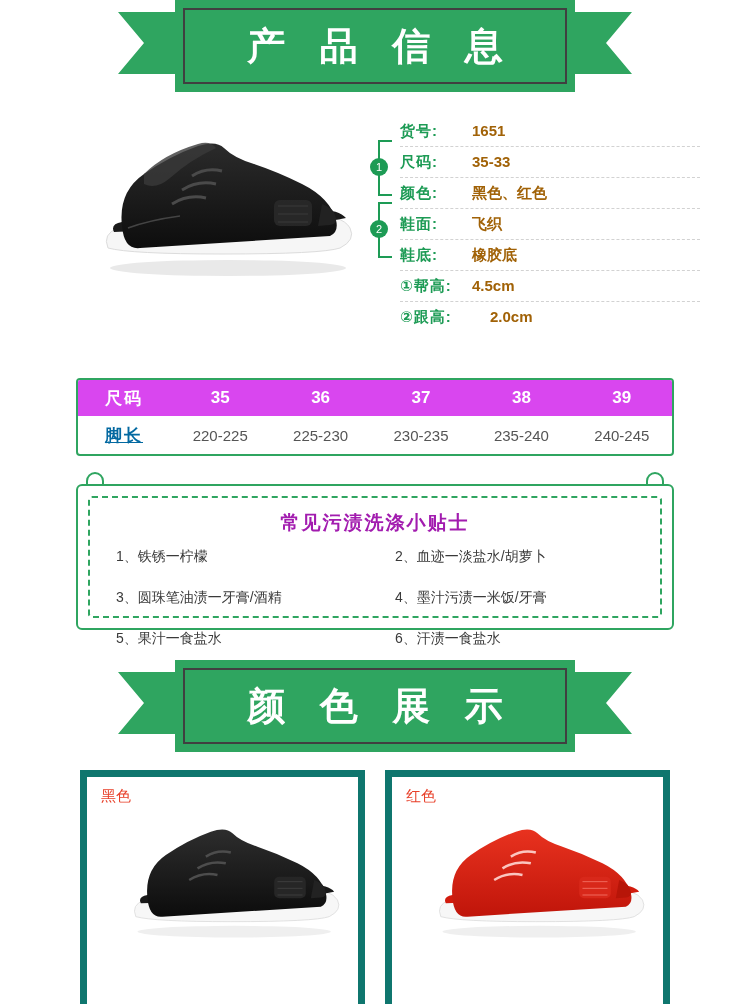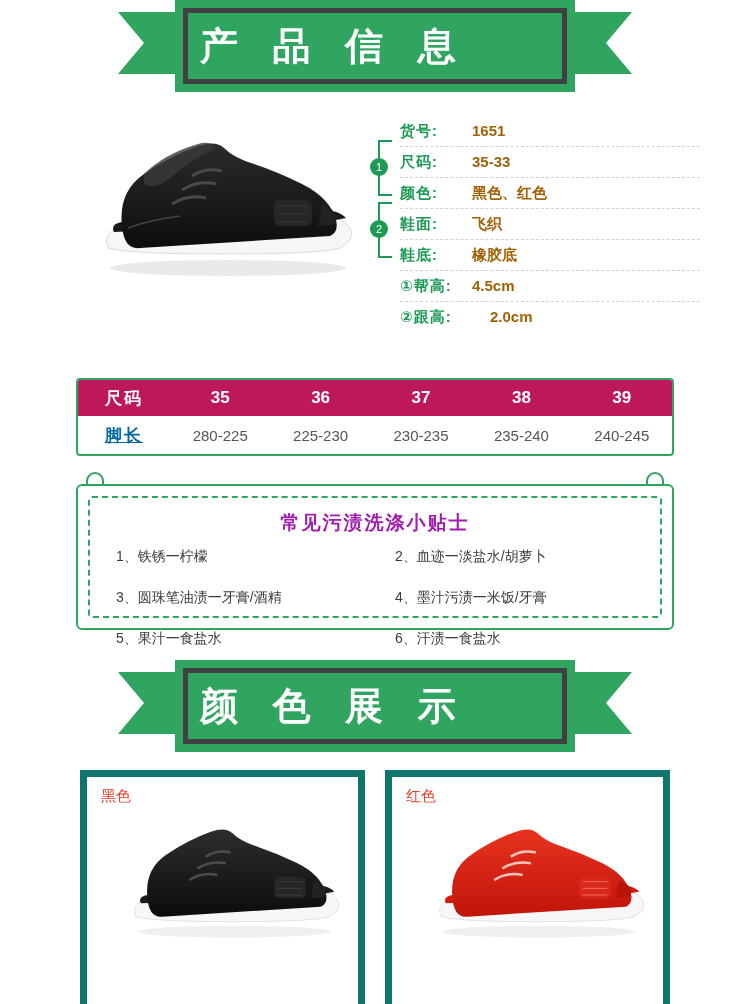--- a/index.html
+++ b/index.html
@@ -19,22 +19,22 @@
     background: #2fa560;
   }
   .banner .tail-left { left: 118px; clip-path: polygon(0 0, 100% 0, 100% 100%, 0 100%, 26px 50%); }
   .banner .tail-right { right: 118px; clip-path: polygon(0 0, 100% 0, calc(100% - 26px) 50%, 100% 100%, 0 100%); }
   .banner .plate {
     position: absolute; left: 175px; top: 0; width: 400px; height: 92px;
     background: #2fa560;
   }
   .banner .plate-inner {
     position: absolute; left: 8px; top: 8px; right: 8px; bottom: 8px;
-    border: 5px solid #404040;
-    display: flex; align-items: center; 
+    border: 2px solid #404040;
+    display: flex; align-items: center; justify-content: center;
   }
   .banner .title {
     color: #ffffff; font-size: 38px; font-weight: bold; letter-spacing: 12px;
     text-indent: 12px;
   }
 
   
   .info-block { position: relative; width: 750px; height: 270px; }
   .shoe-photo {
     position: absolute; left: 78px; top: 8px; width: 290px; height: 200px;
@@ -67,21 +67,21 @@
   }
 
   
   .size-wrap { position: relative; width: 750px; height: 100px; }
   .size-box {
     position: absolute; left: 76px; top: 8px; width: 598px; height: 78px;
     border: 2px solid #2fa560; border-radius: 4px; background: #ffffff;
     overflow: hidden;
   }
   .size-head {
-    display: flex; height: 36px; background: #be185d; color: #ffffff;
+    display: flex; height: 36px; background: #d946ef; color: #ffffff;
     align-items: center; font-size: 17px; font-weight: bold;
   }
   .size-body {
     display: flex; height: 38px; align-items: center; color: #555; font-size: 15px;
   }
   .size-cell { flex: 1; text-align: center; }
   .size-cell.lbl { flex: 0 0 92px; text-align: center; letter-spacing: 2px; }
   .size-body .size-cell.lbl { color: #0369a1; font-weight: bold; font-size: 17px; text-decoration: underline; }
 
   
@@ -225,21 +225,21 @@
       <div class="size-head">
         <div class="size-cell lbl">尺码</div>
         <div class="size-cell">35</div>
         <div class="size-cell">36</div>
         <div class="size-cell">37</div>
         <div class="size-cell">38</div>
         <div class="size-cell">39</div>
       </div>
       <div class="size-body">
         <div class="size-cell lbl">脚长</div>
-        <div class="size-cell">280-225</div>
+        <div class="size-cell">220-225</div>
         <div class="size-cell">225-230</div>
         <div class="size-cell">230-235</div>
         <div class="size-cell">235-240</div>
         <div class="size-cell">240-245</div>
       </div>
     </div>
   </div>
 
   <div class="tips-wrap">
     <div class="hanger l"></div>

